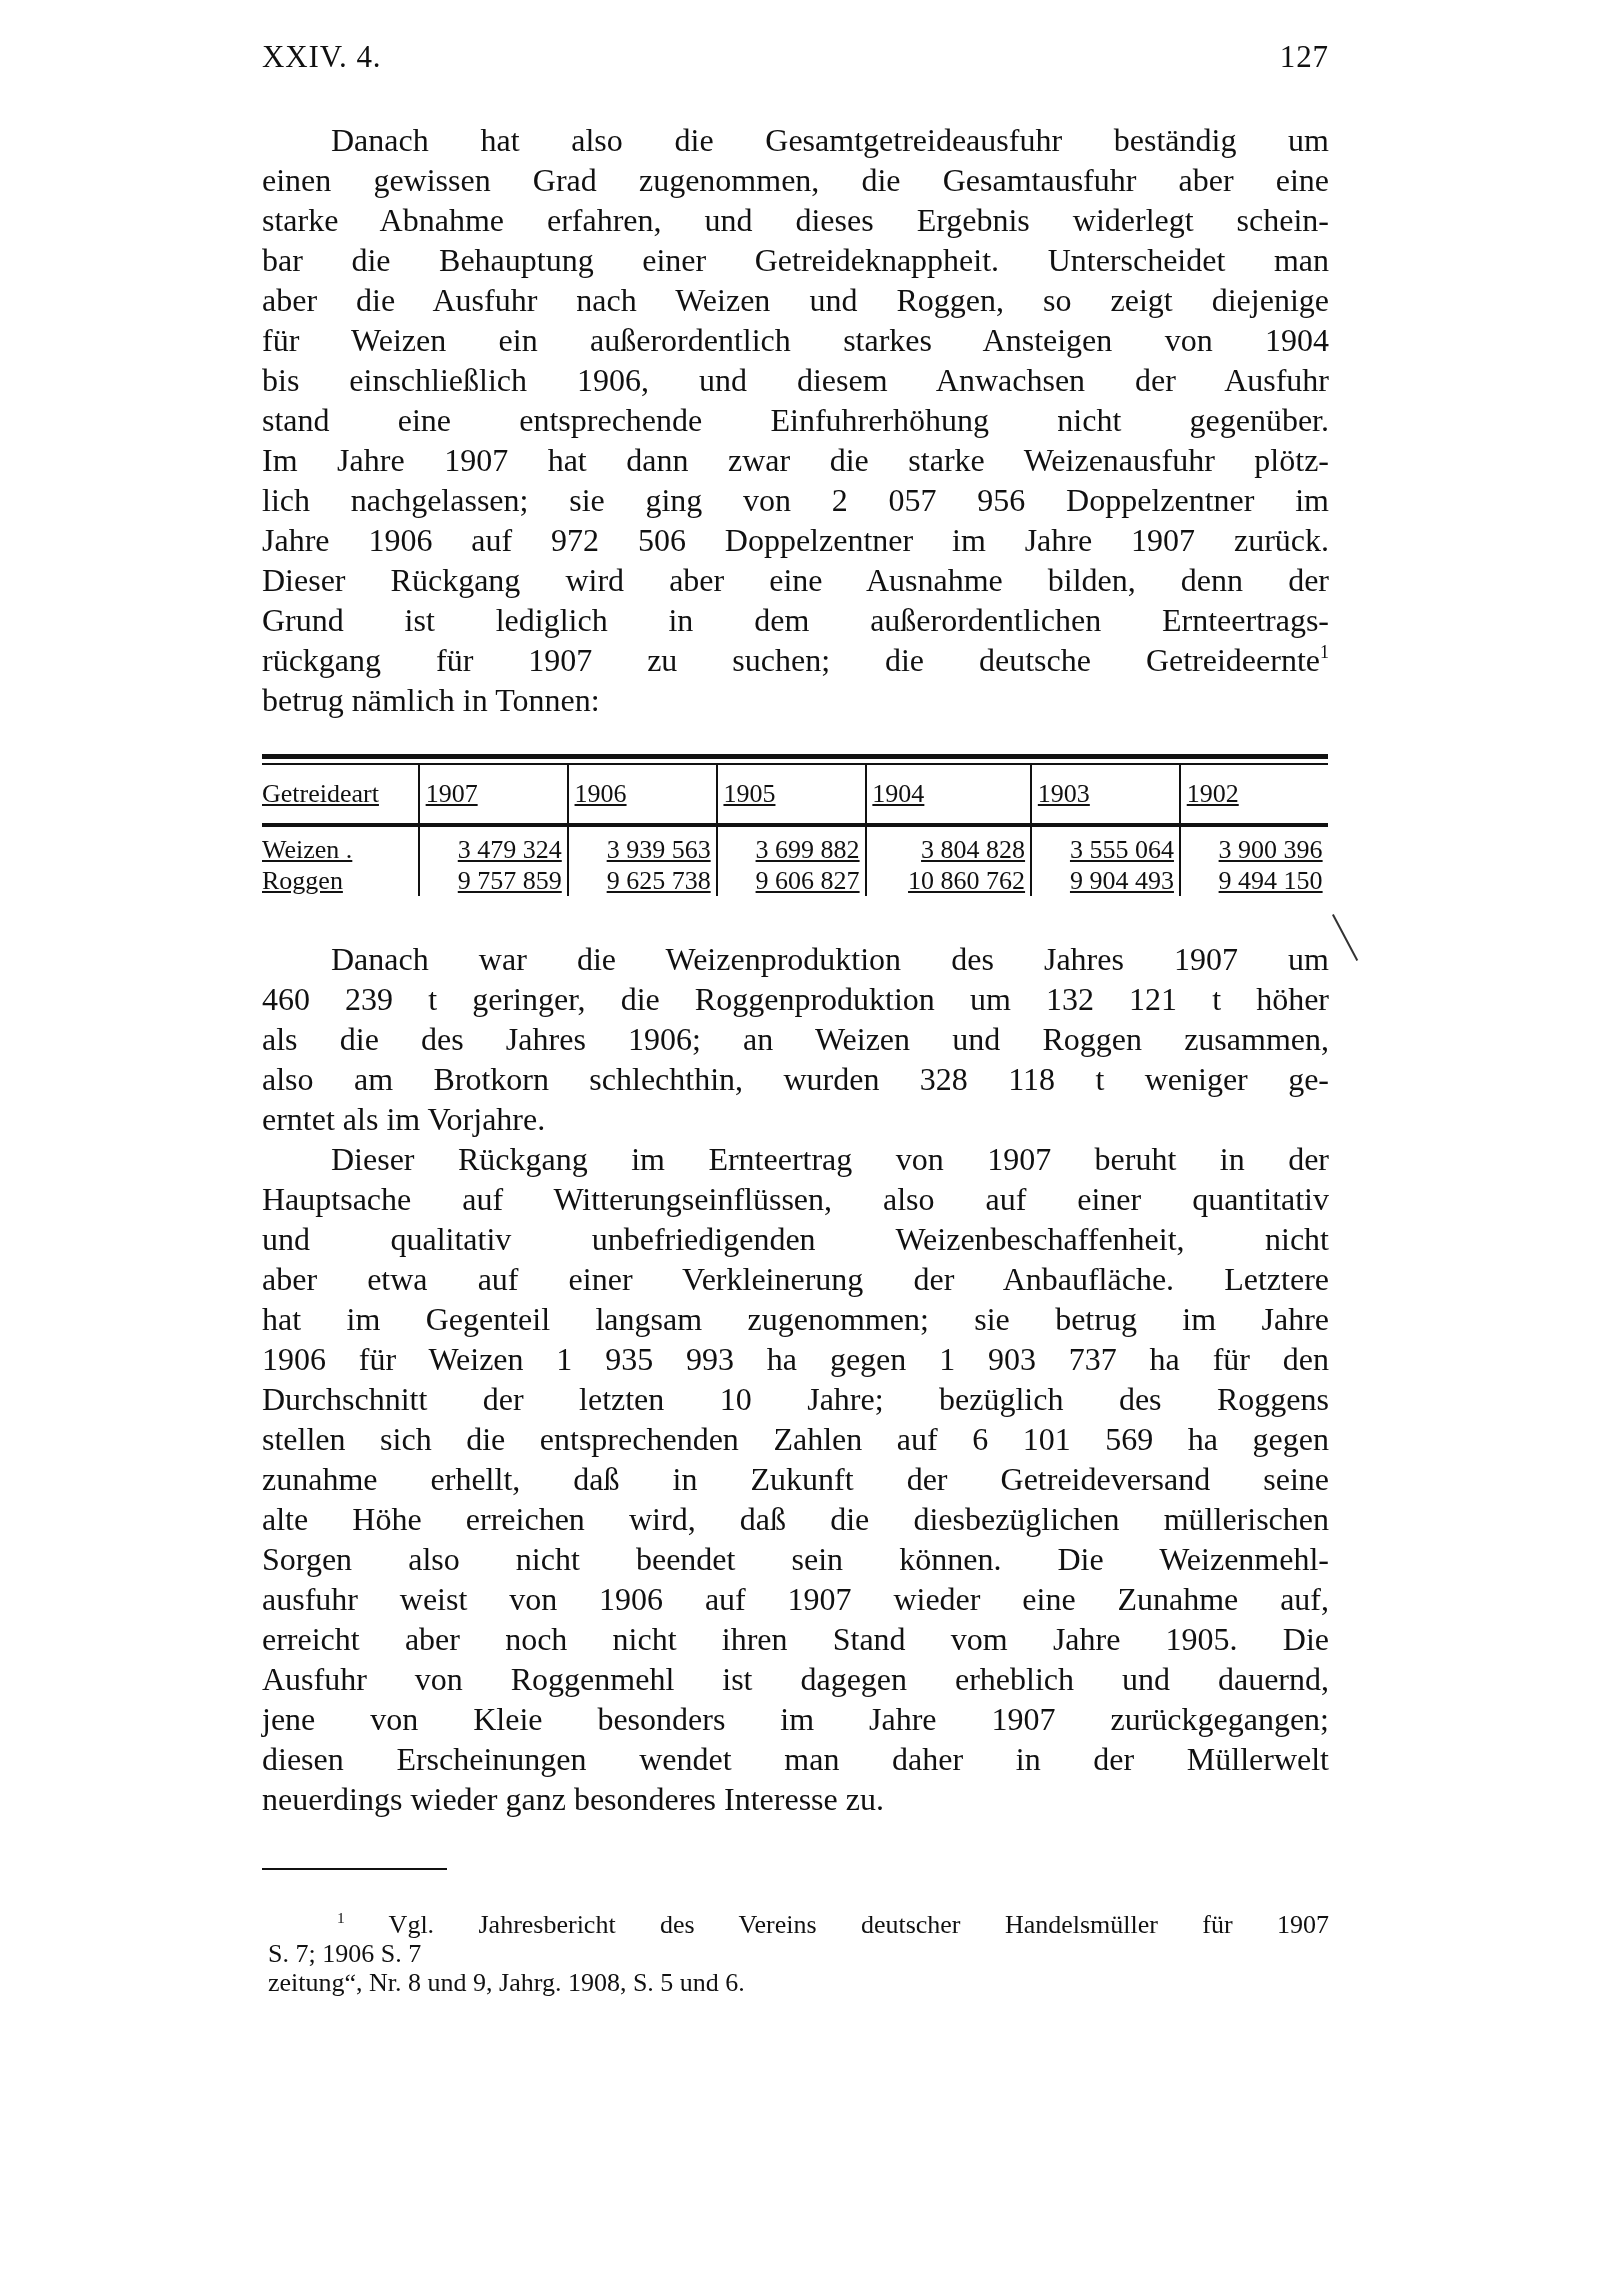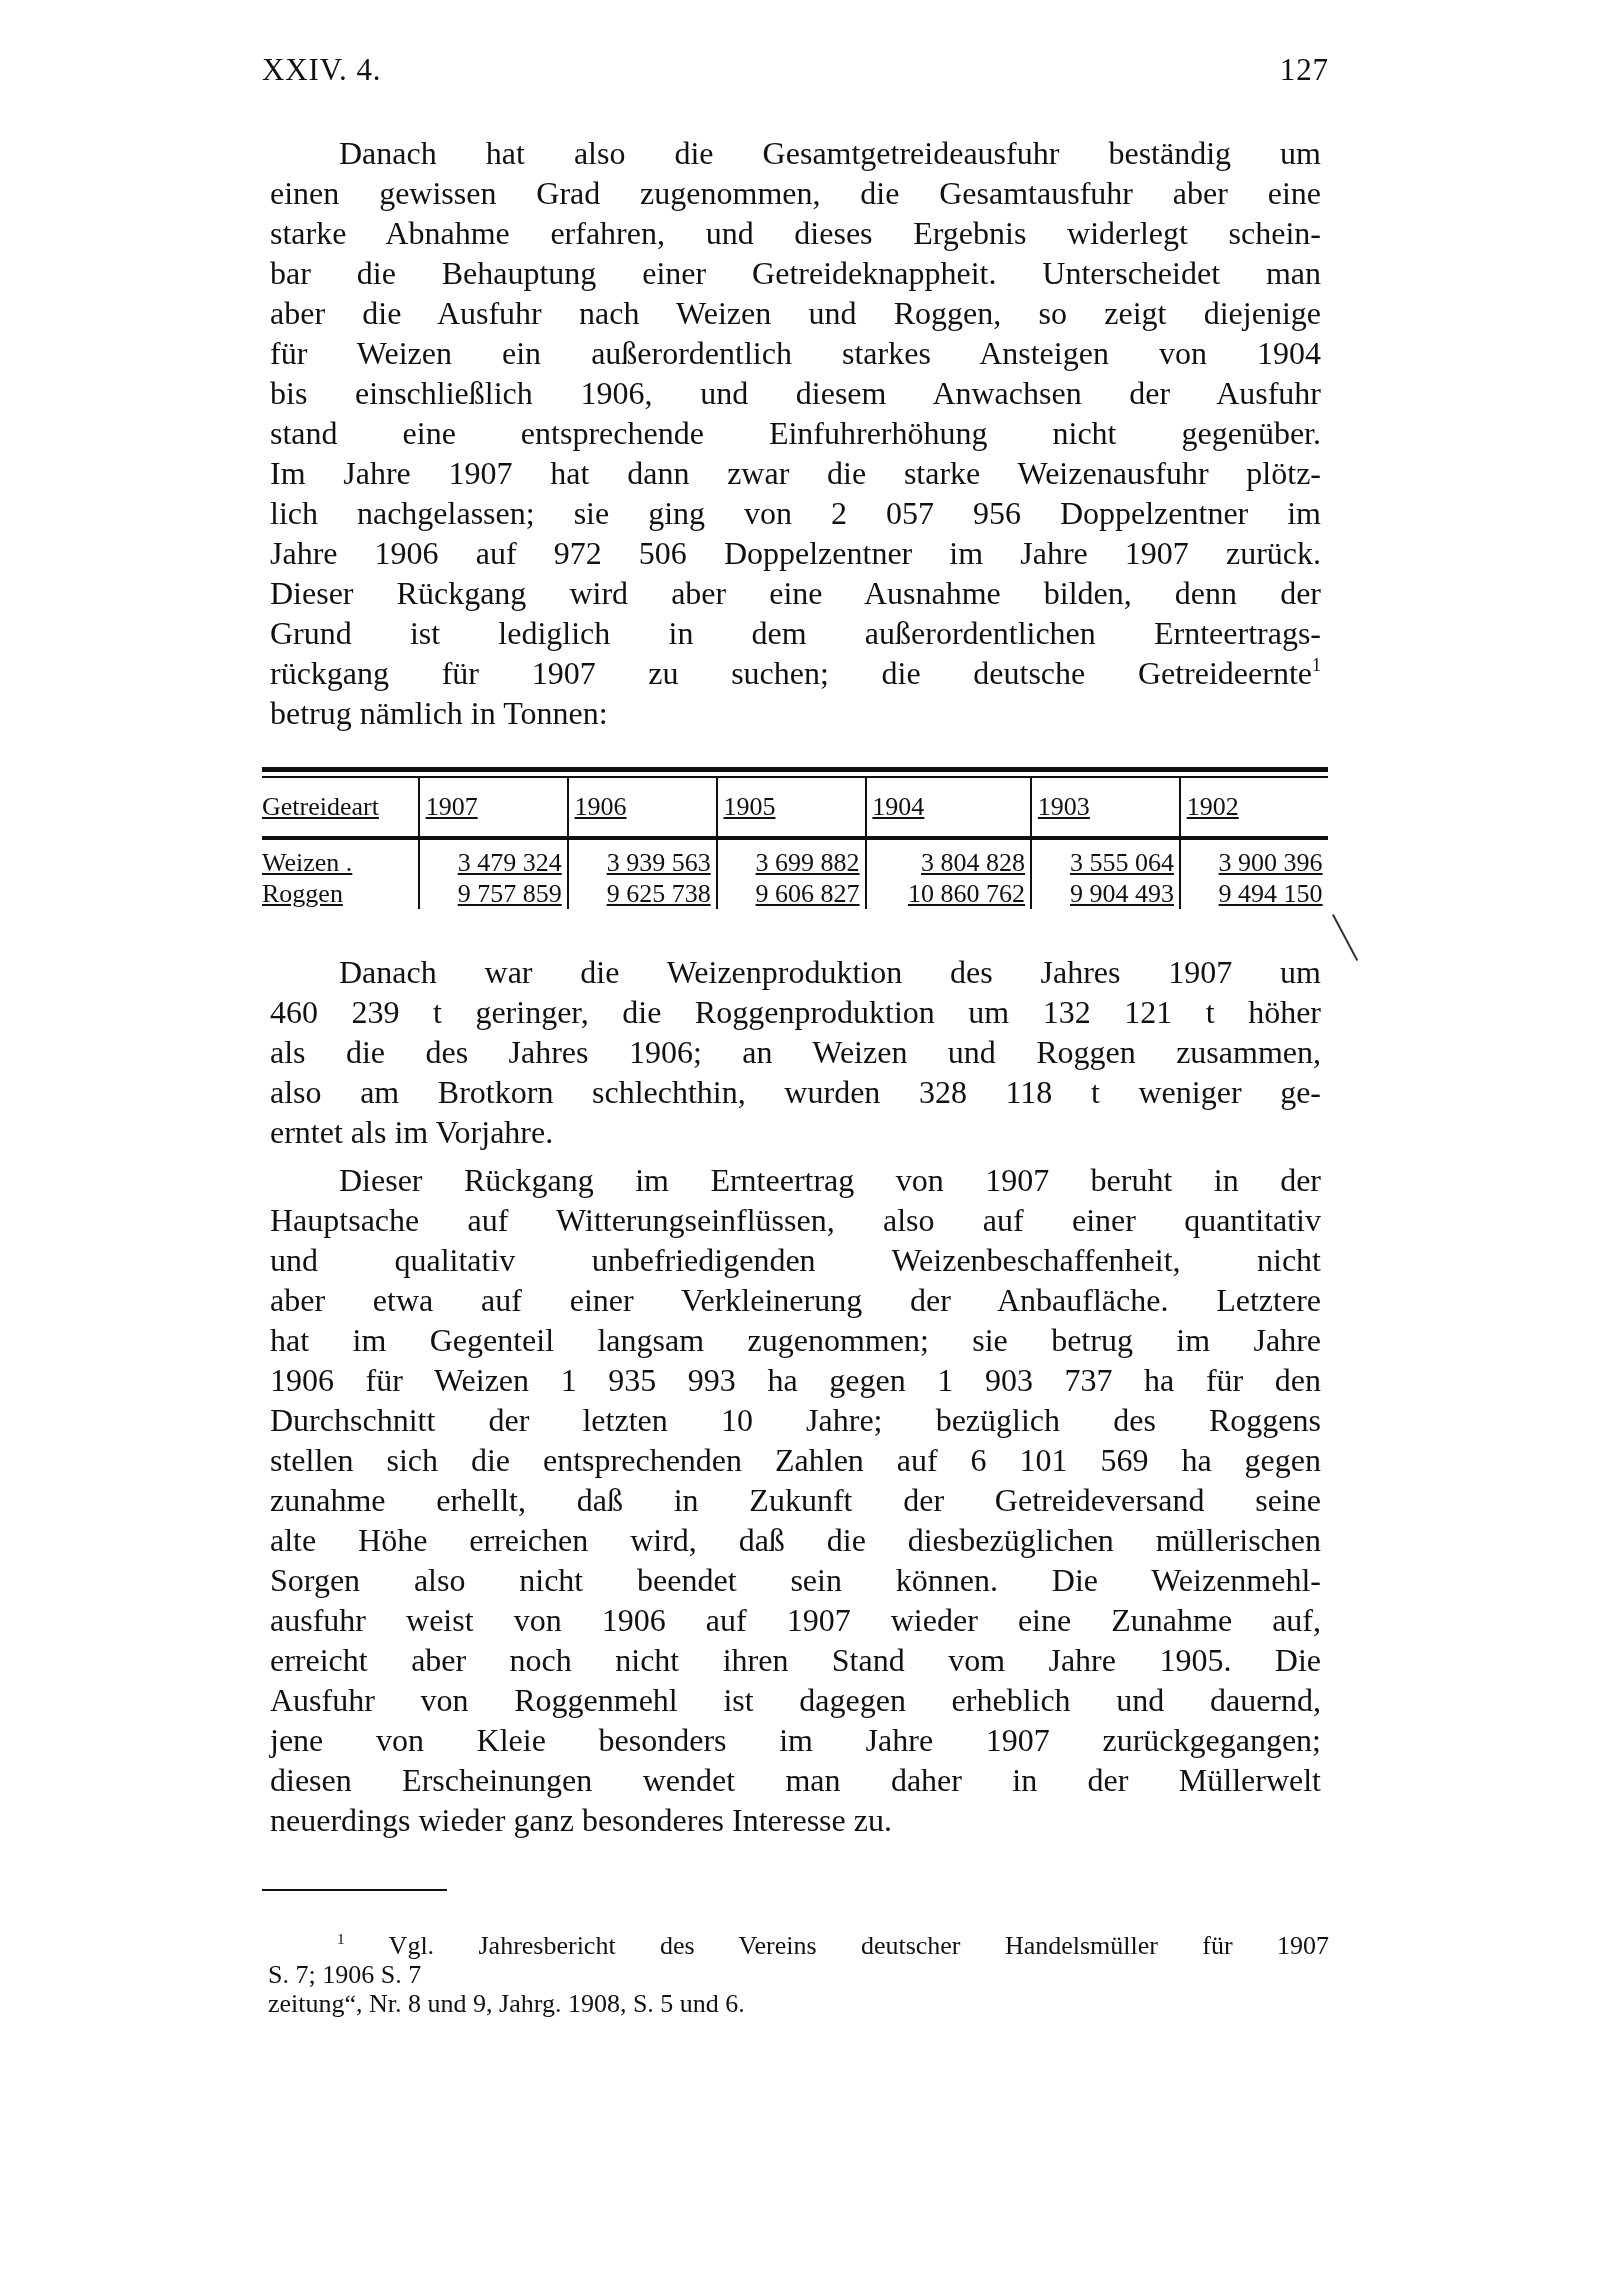--- a/index.html
+++ b/index.html
@@ -1,20 +1,20 @@
 <!DOCTYPE html>
 <html style="font-size:14.5px"><head>
 <meta charset="utf-8">
 <style>
   html, body { margin: 0; padding: 0; background: #ffffff; }
   body { width: 1608px; height: 2294px; position: relative; overflow: hidden;
          font-family: "Liberation Serif", "DejaVu Serif", serif; color: #111; }
-  .page { position: absolute; left: 262px; top: 52px; width: 1067px; }
+  .page { position: absolute; left: 262px; top: 39px; width: 1067px; }
   .running-head { display: flex; justify-content: space-between; font-size: 31px; letter-spacing: 0.9px; height: 54px; }
-  .para { font-size: 32px; line-height: 40px; text-align: justify; margin: 8px; }
+  .para { font-size: 32px; line-height: 40px; text-align: justify; margin: 0; }
   .line { display: block; text-align: justify; text-align-last: justify; white-space: nowrap; height: 40px; }
   .line.last { text-align-last: left; }
   .line.indent { padding-left: 69px; }
   .p1 { margin-top: 27px; }
   sup { font-size: 18px; vertical-align: 12.7px; line-height: 0; }
   .tbl-wrap { margin-top: 34px; width: 1066px; }
   .rule-thick { height: 4.5px; background: #111; }
   .rule-thin { height: 1.8px; background: #111; margin-top: 4.5px; }
   table { border-collapse: collapse; width: 100%; font-size: 26px; }
   th, td { padding: 0 5.4px; white-space: nowrap; text-decoration: underline; }

